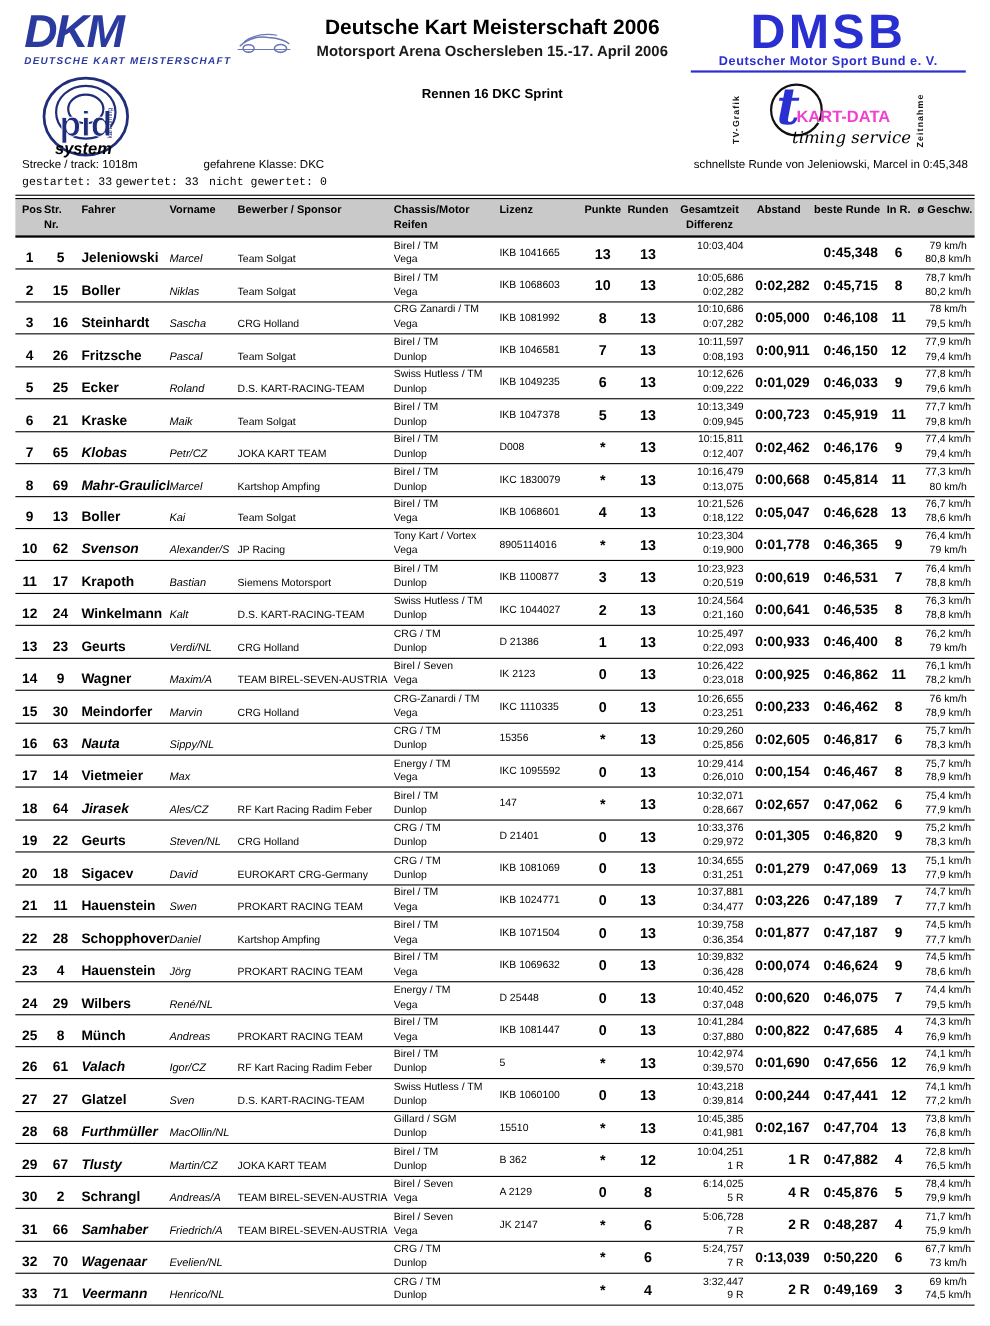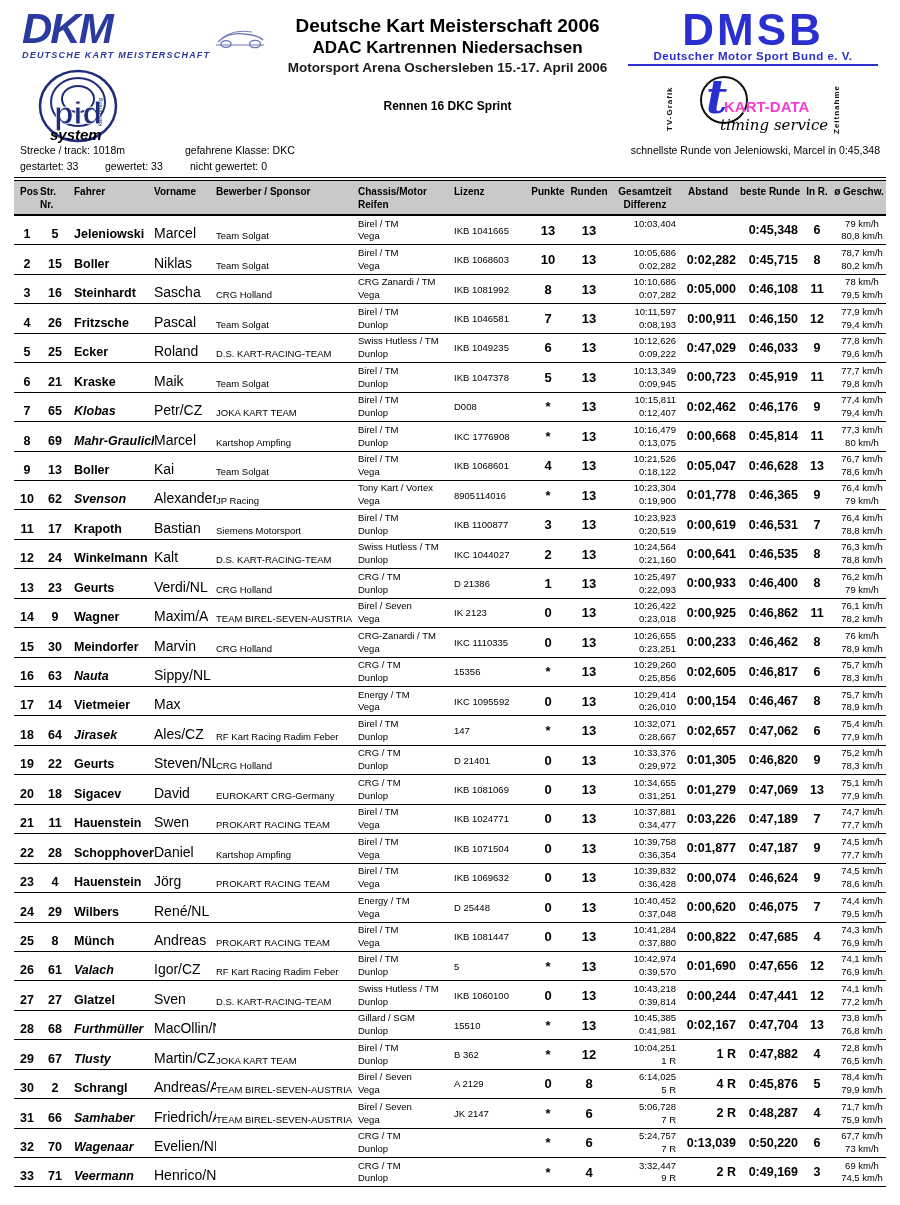--- a/index.html
+++ b/index.html
@@ -37,21 +37,21 @@
   .kd-t { position:absolute; left:28px; top:-4px; font-size:46px; font-weight:bold; font-style:italic; color:#2a2fd0; font-family:"DejaVu Serif", serif; }
   .kd-name { position:absolute; left:46px; top:24px; font-size:15px; font-weight:bold; color:#f23fd0; letter-spacing:0px; text-shadow:0.5px 0.5px 0 #fff; white-space:nowrap; }
   .kd-script { position:absolute; left:42px; top:42px; font-size:15px; font-style:italic; color:#000000; font-family:"DejaVu Serif", serif; white-space:nowrap; }
 
   
   .info { padding:2px 20px 0 20px; font-size:10.5px; }
   .info-line1 { display:flex; line-height:16px; }
   .i-track { width:165px; }
   .i-klasse { width:240px; }
   .i-fastest { margin-left:auto; text-align:left; }
-  .info-line2 { display:flex; line-height:16px; }
+  .info-line2 { display:flex; line-height:16px;font-family:Liberation Mono, monospace; }
   .i-started { width:85px; }
   .i-scored { width:85px; }
   .i-notscored { }
   .info-rule { border-top:1.5px solid #000; margin:3px 14px 0 14px; }
 
   
   .tbl { margin:2px 14px 0 14px; }
   .grid14 {
     display:grid;
     grid-template-columns:26px 30px 84px 62px 142px 96px 76px 36px 46px 66px 60px 64px 30px 54px;
@@ -69,21 +69,21 @@
   .th-geschw { text-align:center; }
 
   .trow { height:29.45px; border-bottom:1px solid #000; font-size:9.5px; position:relative; }
   .c { overflow:hidden; white-space:nowrap; }
   .bottomed { display:flex; align-items:flex-end; padding-bottom:3px; }
   .vcenter { display:flex; align-items:center; }
   .t-pos { justify-content:center; font-size:12.5px; font-weight:bold; }
   .t-nr { justify-content:center; font-size:12.5px; font-weight:bold; }
   .t-fahrer { font-size:12.5px; font-weight:bold; padding-left:4px; }
   .t-fahrer.it { font-style:italic; }
-  .t-vorname { font-size:14px; }
+  .t-vorname { font-size:10px;font-style:italic; }
   .t-sponsor { font-size:9.5px; }
   .twoline { display:flex; flex-direction:column; justify-content:space-between; padding:1.5px 0 2px 0; line-height:12px; font-size:9.5px; }
   .t-lizenz { font-size:9.5px; }
   .t-punkte { justify-content:center; font-size:13px; font-weight:bold; }
   .t-runden { justify-content:center; font-size:13px; font-weight:bold; }
   .t-gesamt { text-align:right; padding-right:2px; }
   .t-abstand { justify-content:flex-end; font-size:12.5px; font-weight:bold; padding-right:2px; }
   .t-beste { justify-content:flex-end; font-size:12.5px; font-weight:bold; padding-right:4px; }
   .t-inr { justify-content:center; font-size:12.5px; font-weight:bold; }
   .t-geschw { text-align:center; padding-left:6px; }
@@ -119,21 +119,20 @@
           <ellipse cx="42" cy="31" rx="16" ry="13" fill="none" stroke="#1f2d7a" stroke-width="2"></ellipse>
           <text x="18" y="56" font-family="Liberation Sans, sans-serif" font-size="32" font-weight="bold" fill="#1f2d7a" stroke="#ffffff" stroke-width="0.8">pid</text>
           <text x="14" y="72" font-family="Liberation Sans, sans-serif" font-size="15" font-weight="bold" font-style="italic" fill="#000">system</text>
           <text x="66" y="58" font-family="Liberation Sans, sans-serif" font-size="6" fill="#1f2d7a" transform="rotate(-90 66 58)">kart-timing</text>
         </svg>
       </div>
     </div>
 
     <div class="center-titles">
       <div class="title1">Deutsche Kart Meisterschaft 2006</div>
-      <div class="title2">ADAC Kartrennen Niedersachsen</div>
       <div class="title3">Motorsport Arena Oschersleben 15.-17. April 2006</div>
       <div class="title4">Rennen 16 DKC Sprint</div>
     </div>
 
     <div class="right-logos">
       <div>
         <div class="dmsb-text">DMSB</div>
         <div class="dmsb-sub">Deutscher Motor Sport Bund e. V.</div>
       </div>
       <div class="kartdata">
@@ -291,21 +290,21 @@
             <span>Swiss Hutless / TM</span>
             <span>Dunlop</span>
           </div>
     <div class="c vcenter t-lizenz">IKB 1049235</div>
     <div class="c vcenter t-punkte">6</div>
     <div class="c vcenter t-runden">13</div>
     <div class="c twoline t-gesamt">
             <span>10:12,626</span>
             <span>0:09,222</span>
           </div>
-    <div class="c vcenter t-abstand">0:47,029</div>
+    <div class="c vcenter t-abstand">0:01,029</div>
     <div class="c vcenter t-beste">0:46,033</div>
     <div class="c vcenter t-inr">9</div>
     <div class="c twoline t-geschw">
             <span>77,8 km/h</span>
             <span>79,6 km/h</span>
           </div>
   </div>
         <div class="trow grid14">
     <div class="c bottomed t-pos">6</div>
     <div class="c bottomed t-nr">21</div>
@@ -359,21 +358,21 @@
         <div class="trow grid14">
     <div class="c bottomed t-pos">8</div>
     <div class="c bottomed t-nr">69</div>
     <div class="c bottomed t-fahrer it">Mahr-Graulich</div>
     <div class="c bottomed t-vorname">Marcel</div>
     <div class="c bottomed t-sponsor">Kartshop Ampfing</div>
     <div class="c twoline">
             <span>Birel / TM</span>
             <span>Dunlop</span>
           </div>
-    <div class="c vcenter t-lizenz">IKC 1776908</div>
+    <div class="c vcenter t-lizenz">IKC 1830079</div>
     <div class="c vcenter t-punkte">*</div>
     <div class="c vcenter t-runden">13</div>
     <div class="c twoline t-gesamt">
             <span>10:16,479</span>
             <span>0:13,075</span>
           </div>
     <div class="c vcenter t-abstand">0:00,668</div>
     <div class="c vcenter t-beste">0:45,814</div>
     <div class="c vcenter t-inr">11</div>
     <div class="c twoline t-geschw">

